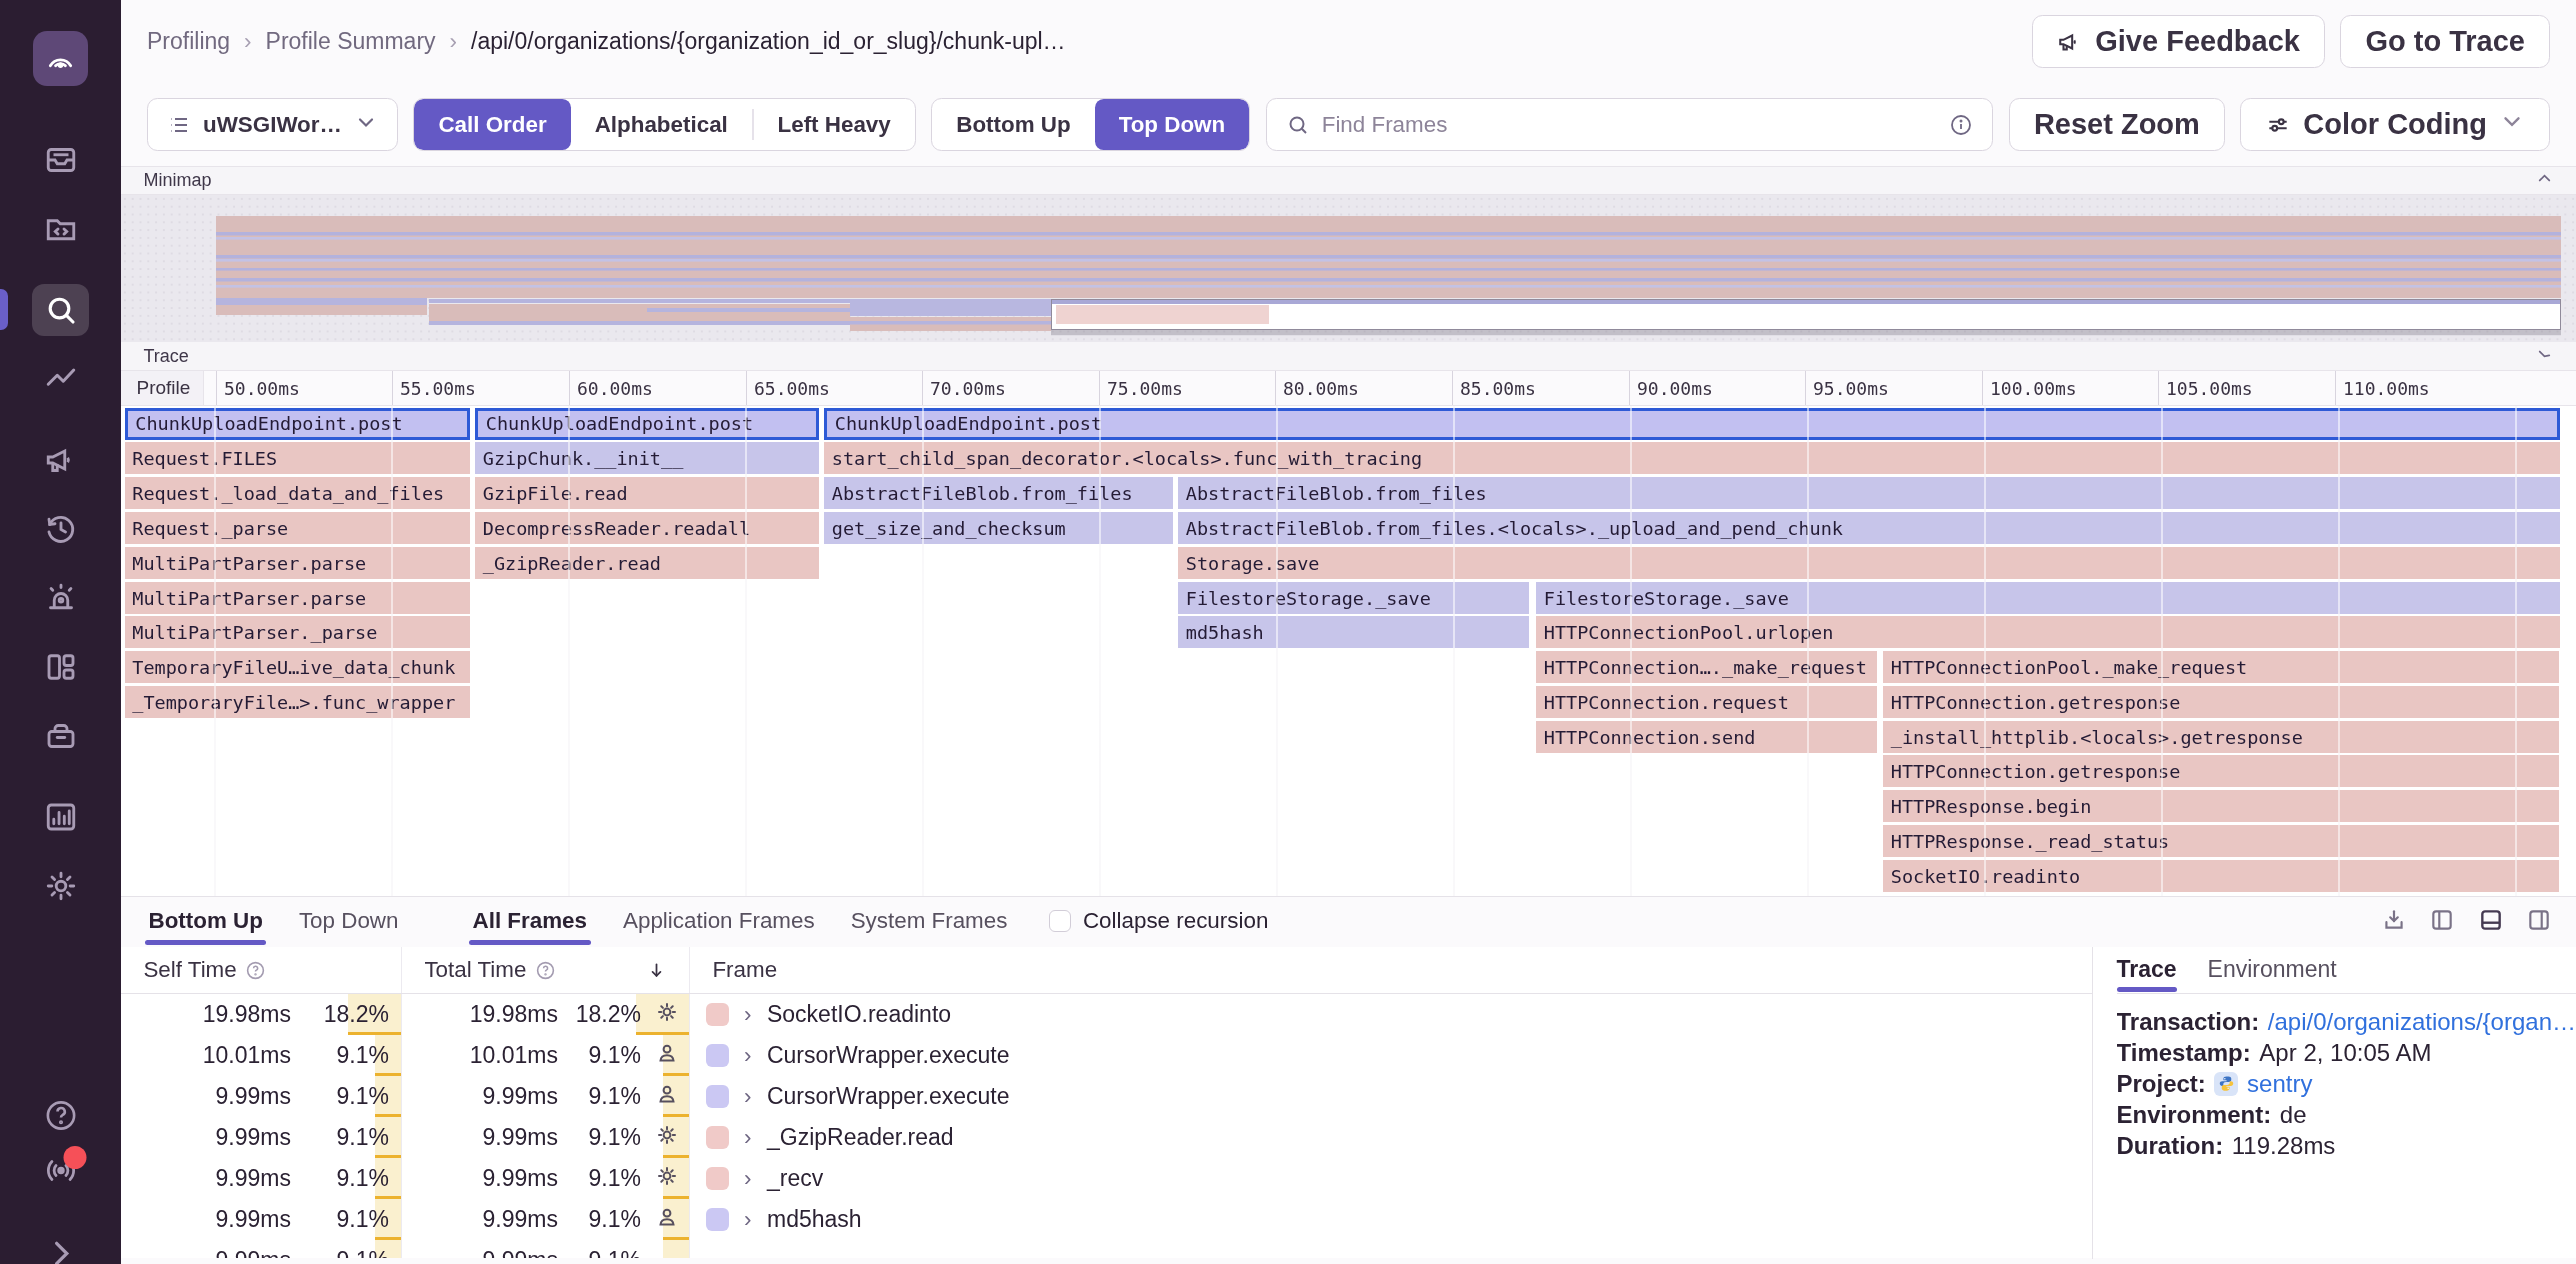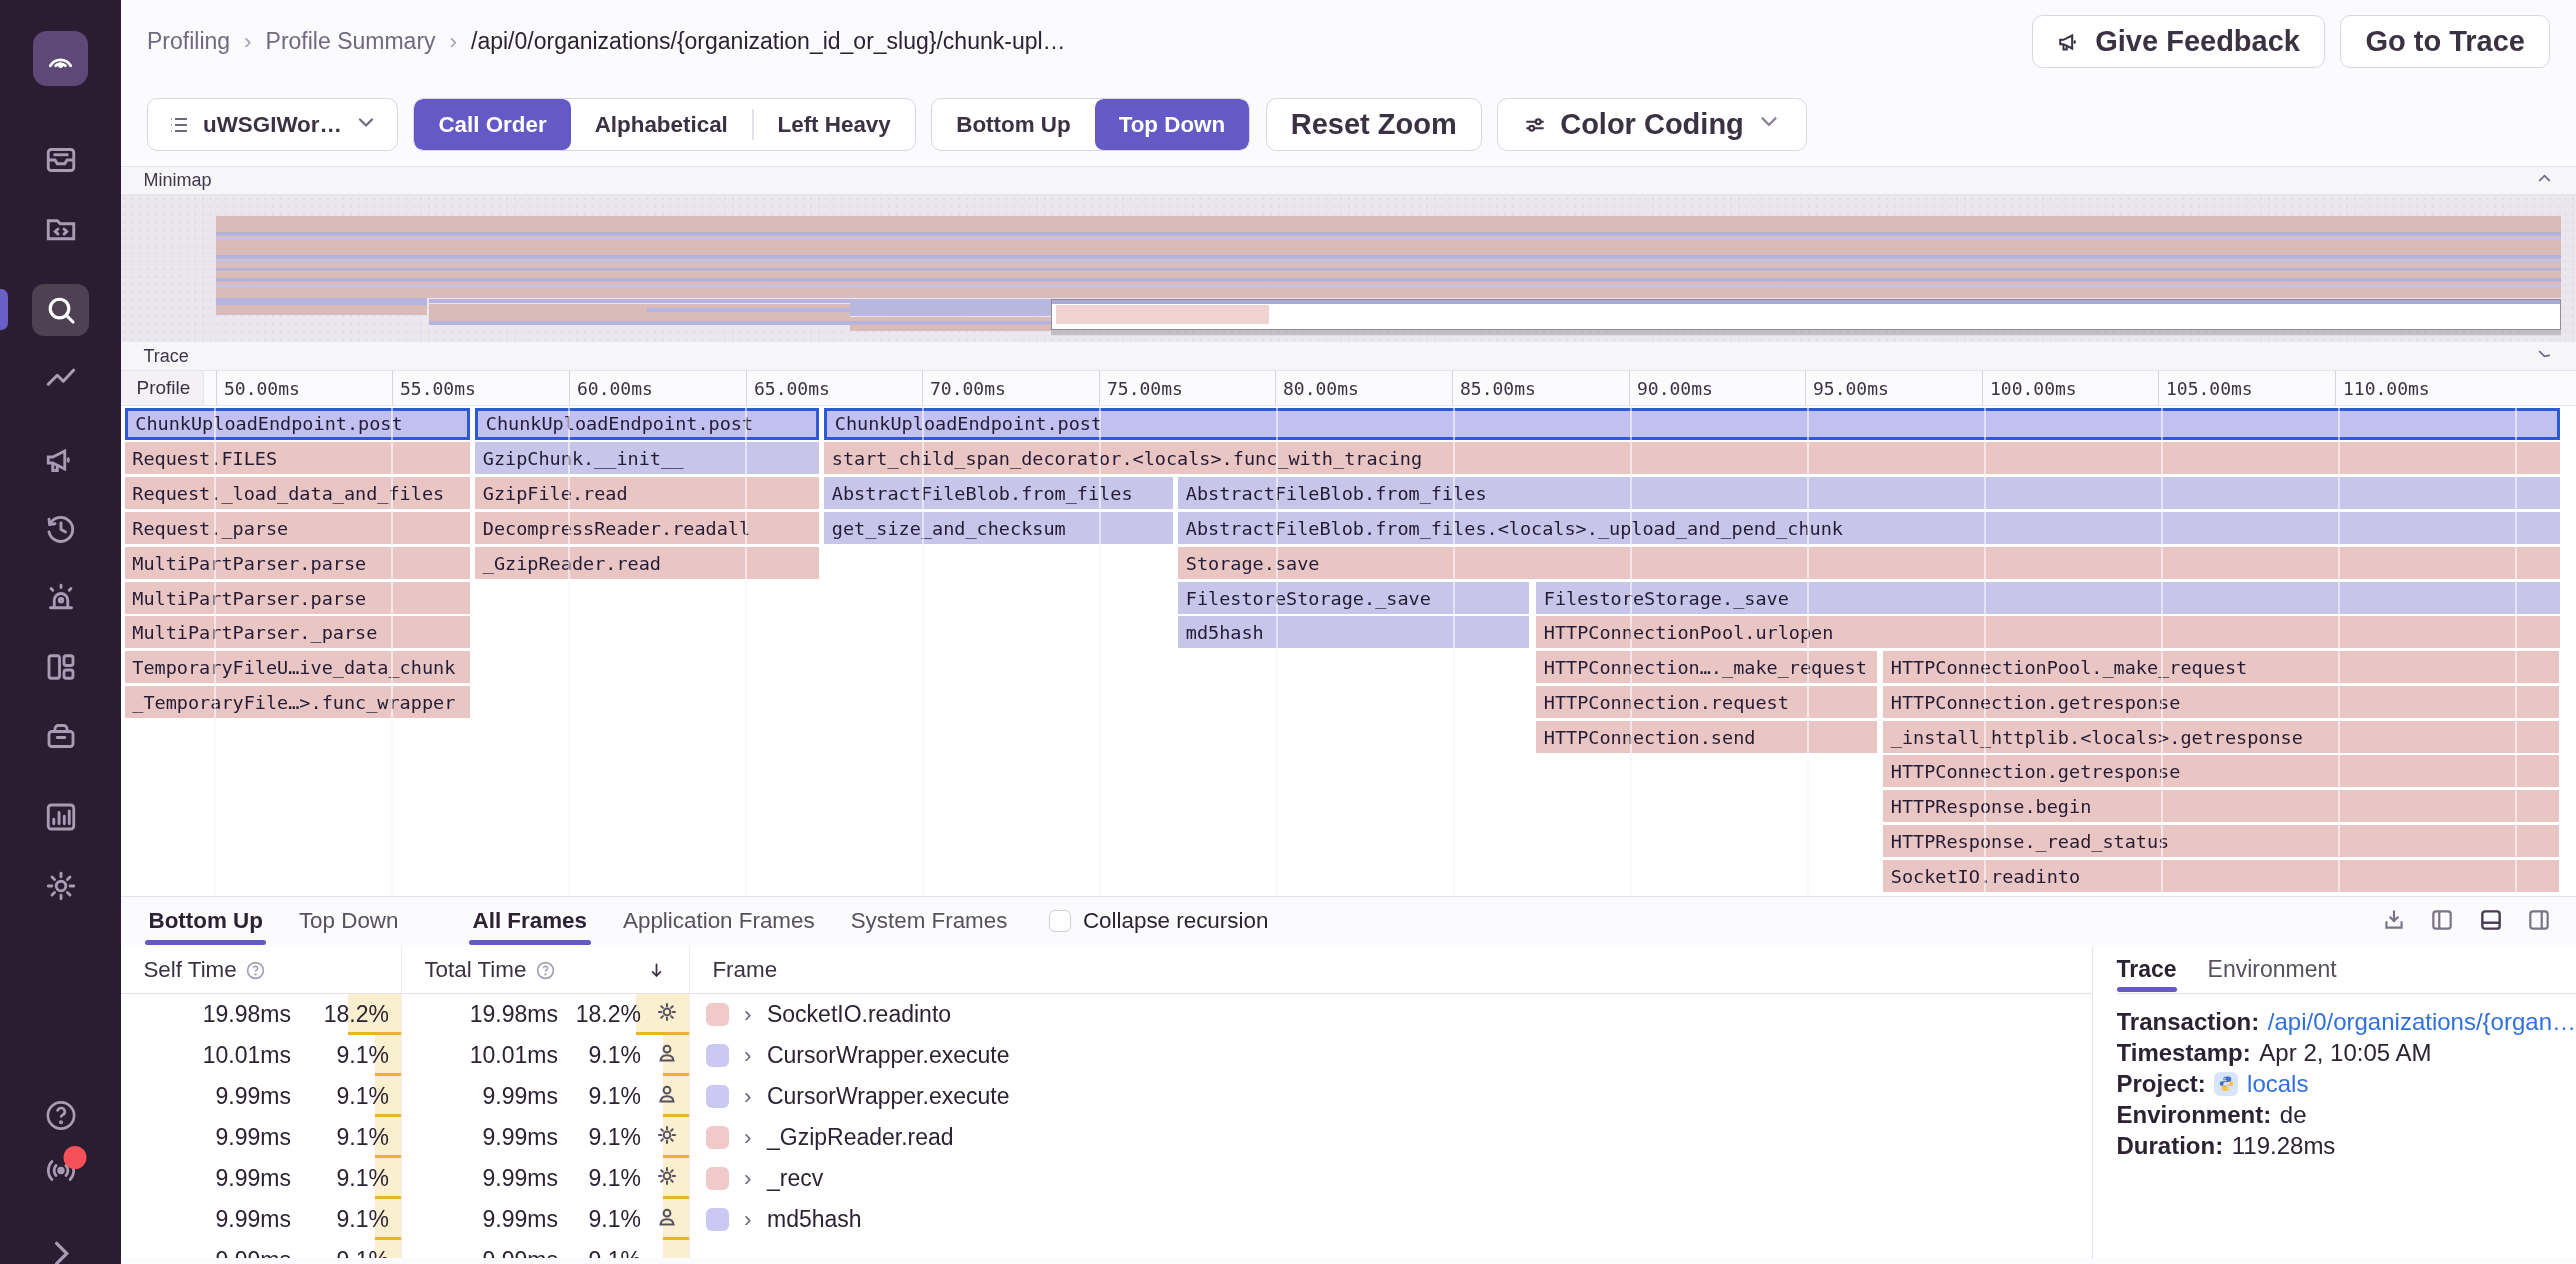--- a/index.html
+++ b/index.html
@@ -279,20 +279,32 @@
       <div class="seg" id="seg-sort">
           <span class="seg-opt active">Call Order</span>
           <span class="seg-opt">Alphabetical</span>
           <span class="seg-div"></span>
           <span class="seg-opt">Left Heavy</span>
         </div>
       <div class="seg" id="seg-dir">
           <span class="seg-opt">Bottom Up</span>
           <span class="seg-opt active">Top Down</span>
         </div>
+      <div class="searchbox">
+        <svg viewBox="0 0 24 24" fill="none" stroke="currentColor" stroke-width="2">
+            <circle cx="11" cy="11" r="6.5"></circle>
+            <path d="M15.8 15.8 20 20"></path>
+          </svg>
+        <input type="text" placeholder="Find Frames" style="">
+        <svg viewBox="0 0 24 24" fill="none" stroke="currentColor" stroke-width="1.8" style="color:#6f6783">
+            <circle cx="12" cy="12" r="9"></circle>
+            <path d="M12 11v5"></path>
+            <circle cx="12" cy="8" r="0.6" fill="currentColor"></circle>
+          </svg>
+      </div>
       <button class="btn">
         <span>Reset Zoom</span>
       </button>
       <button class="btn">
         <svg viewBox="0 0 24 24" fill="none" stroke="currentColor" stroke-width="2">
             <path d="M4 9h16M4 15h16"></path>
             <circle cx="15" cy="9" r="2.2" fill="#fff"></circle>
             <circle cx="9" cy="15" r="2.2" fill="#fff"></circle>
           </svg>
         <span>Color Coding</span>
@@ -622,21 +634,21 @@
               <div class="dfield">
                 <span class="dlabel">Project:</span>
                 <span class="pyicon">
                   <svg viewBox="0 0 24 24" width="19" height="19">
                     <path d="M12 3c-2.6 0-3.9 1-3.9 2.6V8h4v1H6.5C4.8 9 3.5 10 3.5 12s1.3 3 3 3H8v-2.2c0-1.7 1.5-2.8 3.3-2.8h4.1c1.4 0 2.6-1.1 2.6-2.5V5.6C18 4 16.4 3 14.6 3z" fill="#3d74c4"></path>
                     <path d="M12 21c2.6 0 3.9-1 3.9-2.6V16h-4v-1h5.6c1.7 0 3-1 3-3s-1.3-3-3-3H16v2.2c0 1.7-1.5 2.8-3.3 2.8H8.6C7.2 14 6 15.1 6 16.5v1.9C6 20 7.6 21 9.4 21z" fill="#f6c33c"></path>
                     <circle cx="9.9" cy="5.9" r="0.9" fill="#fff"></circle>
                     <circle cx="14.1" cy="18.1" r="0.9" fill="#fff"></circle>
                   </svg>
                 </span>
-                <span class="dval link">locals</span>
+                <span class="dval link">sentry</span>
               </div>
               <div class="dfield">
                 <span class="dlabel">Environment:</span>
                 <span class="dval">de</span>
               </div>
               <div class="dfield">
                 <span class="dlabel">Duration:</span>
                 <span class="dval">119.28ms</span>
               </div>
             </div>

